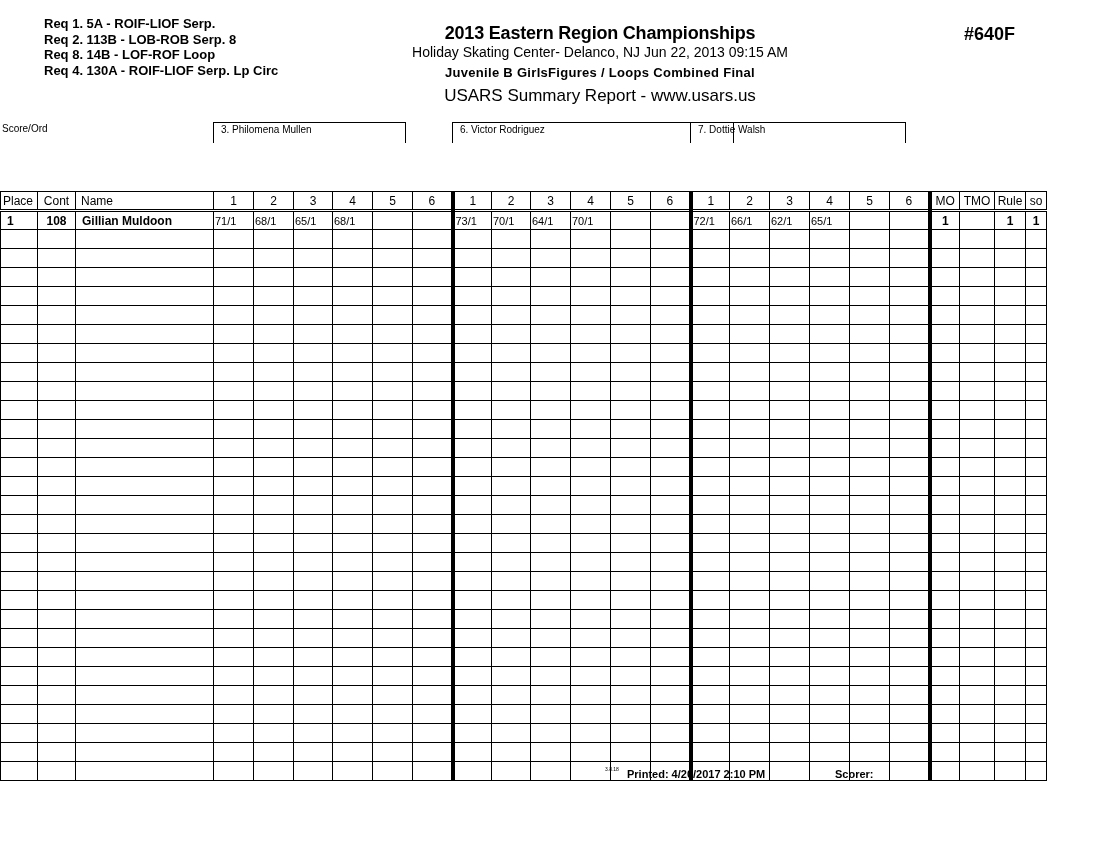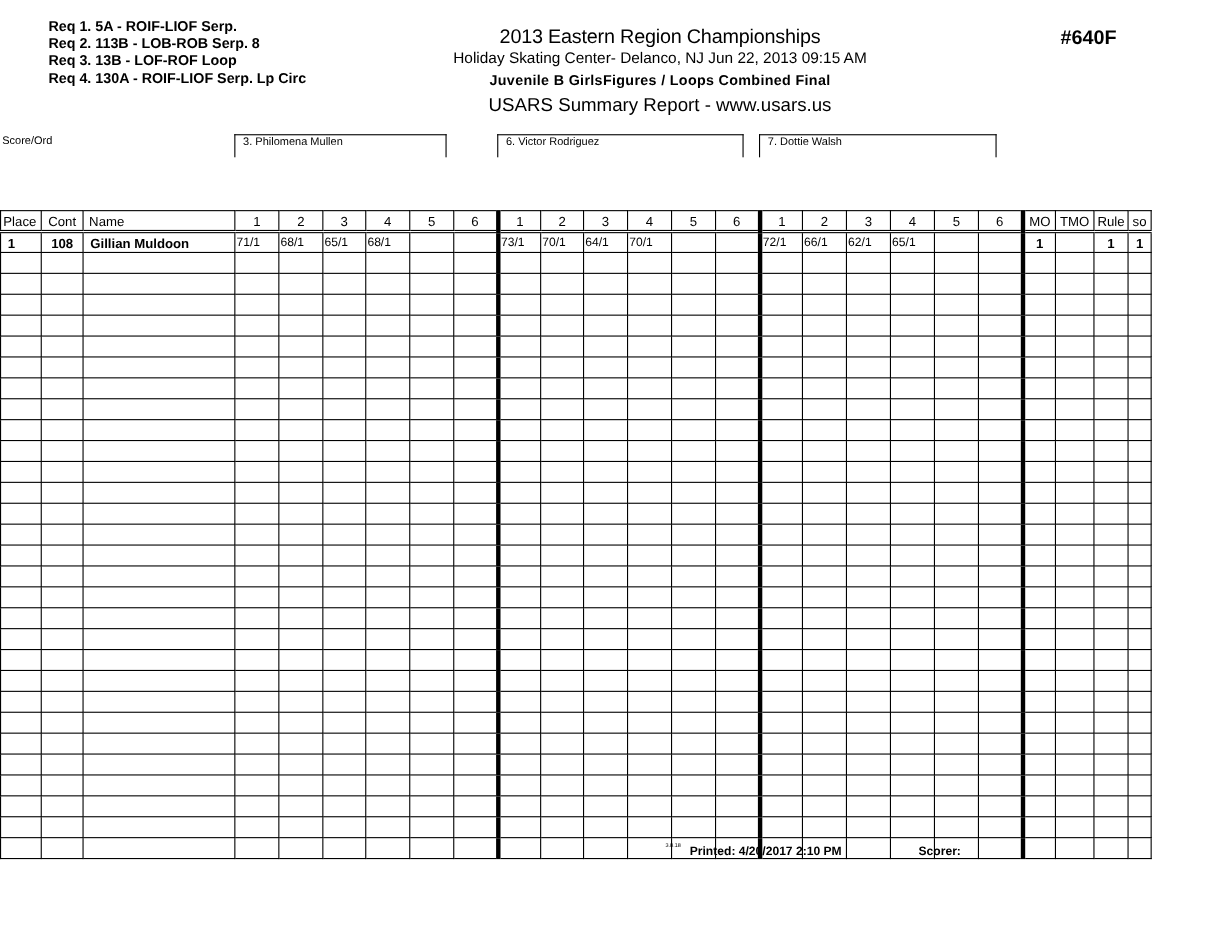--- a/index.html
+++ b/index.html
@@ -1,20 +1,20 @@
 <!DOCTYPE html>
 <html><head>
 <meta charset="utf-8">
 <style>
   html, body { margin:0; padding:0; background:#ffffff; }
   body { width:1100px; height:850px; position:relative; overflow:hidden; font-family:"Liberation Sans", sans-serif; color:#000; }
   .reqs { position:absolute; left:2px; top:16px; font-size:13px; font-weight:bold; line-height:15.5px; }
   .reqs div { white-space:nowrap;padding-left:42px; }
   .title-block { position:absolute; left:250px; width:700px; top:22px; text-align:center; }
-  .t1 { font-size:18px; font-weight:normal; line-height:22px; letter-spacing:-0.2px; }
+  .t1 { font-size:18px; font-weight:bold; line-height:22px; letter-spacing:-0.2px; }
   .t2 { font-size:14px; line-height:17px; }
   .t3 { font-size:13px; font-weight:bold; line-height:24px; letter-spacing:0.3px; }
   .t4 { font-size:17px; line-height:21px; }
   .event-no { position:absolute; left:964px; top:24px; font-size:18px; font-weight:bold; }
   .score-ord { position:absolute; left:2px; top:123px; font-size:10px; }
   .judge-box { position:absolute; top:122px; height:21px; border:1px solid #000; border-bottom:none; box-sizing:border-box; font-size:10px; padding:1px 0 0 7px; }
   .grid { position:absolute; left:0; top:143px; border-collapse:collapse; table-layout:fixed;margin-top:48px; }
   .grid td { border:1px solid #000; height:19px; padding:0; font-size:12px; overflow:hidden; white-space:nowrap; box-sizing:border-box; }
   .grid tr.hdr td { font-size:12px; text-align:center; border-bottom:3px double #000; }
   .grid tr.hdr td.l { text-align:left; padding-left:2px; }
@@ -26,36 +26,36 @@
   .grid td.name { padding-left:6px; font-weight:bold; }
   .footer { position:absolute; top:768px; font-size:11px; font-weight:bold; }
   .ver { position:absolute; left:605px; top:766px; font-size:5px; }
 </style>
 </head>
 <body>
 
 <div class="reqs">
   <div>Req  1.  5A - ROIF-LIOF Serp.</div>
   <div>Req  2.  113B - LOB-ROB Serp. 8</div>
-  <div>Req  3.  13B - LOF-ROF Loop</div>
+  <div>Req  8.  14B - LOF-ROF Loop</div>
   <div>Req  4.  130A - ROIF-LIOF Serp. Lp Circ</div>
 </div>
 
 <div class="title-block">
   <div class="t1">2013 Eastern Region Championships</div>
   <div class="t2">Holiday Skating Center- Delanco, NJ  Jun 22, 2013  09:15 AM</div>
   <div class="t3">Juvenile B GirlsFigures / Loops Combined Final</div>
   <div class="t4">USARS Summary Report - www.usars.us</div>
 </div>
 
 <div class="event-no">#640F</div>
 
 <div class="score-ord">Score/Ord</div>
 <div class="judge-box" style="left:213px;width:193px;">3.  Philomena Mullen</div>
-<div class="judge-box" style="left:452px;width:224px;">6.  Victor Rodriguez</div>
+<div class="judge-box" style="left:452px;width:282px;">6.  Victor Rodriguez</div>
 <div class="judge-box" style="left:690px;width:216px;">7.  Dottie Walsh</div>
 
 <table class="grid" id="grid">
   <colgroup>
     <col style="width:37px">
       <col style="width:38px">
       <col style="width:138px">
     <col style="width:40px">
       <col style="width:40px">
       <col style="width:39px">

